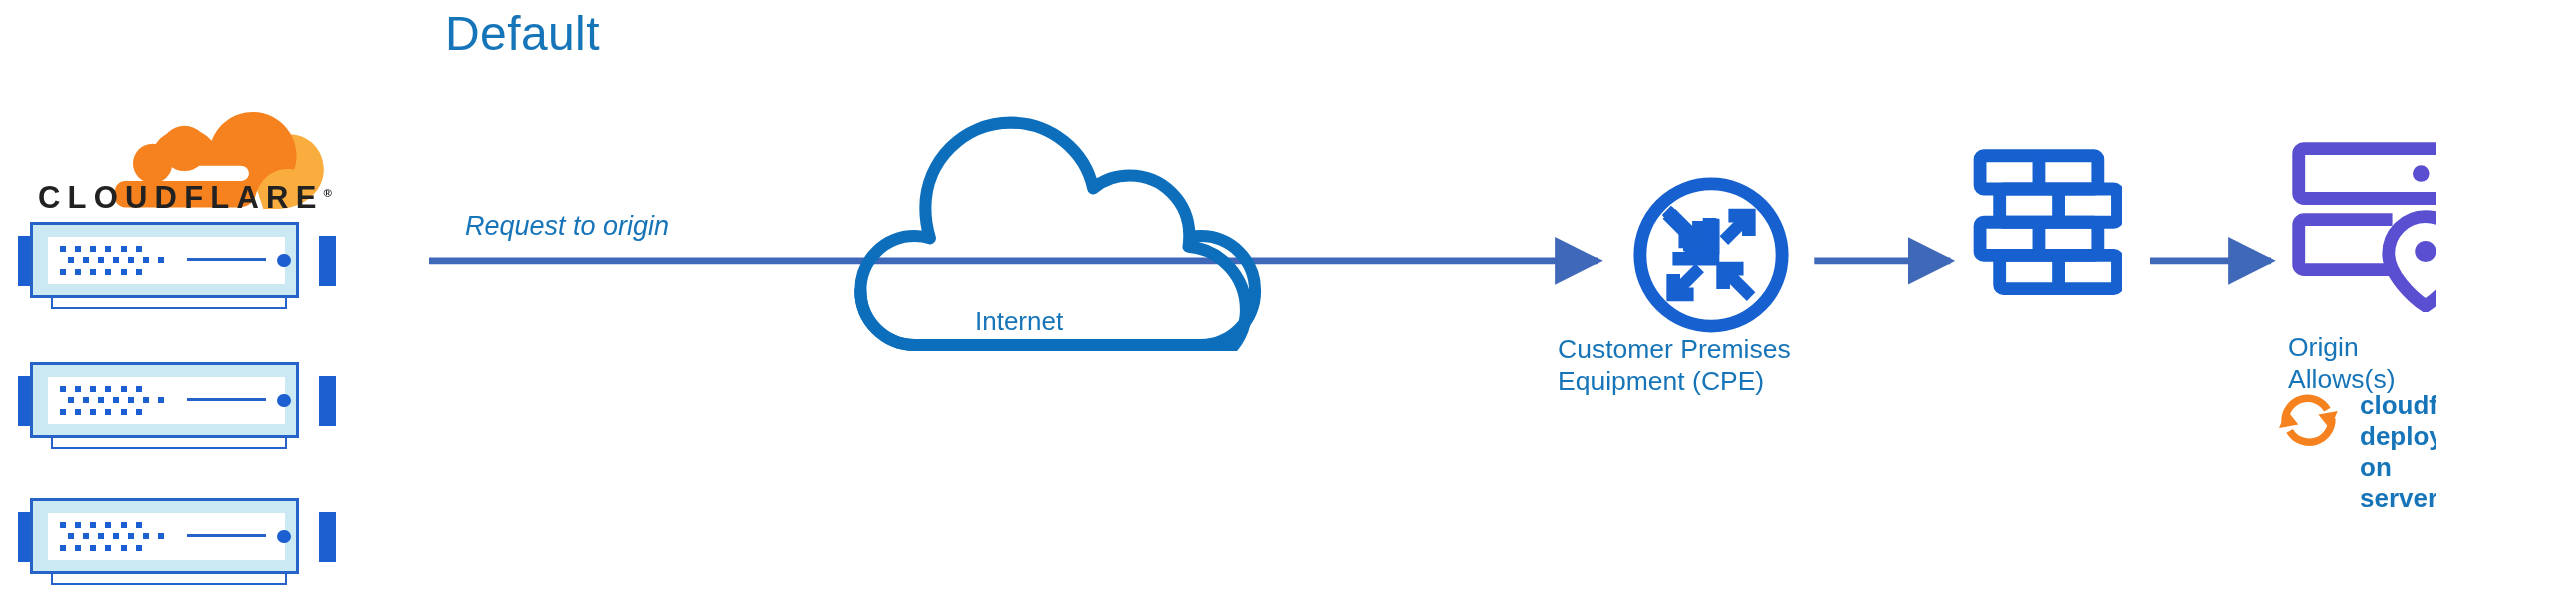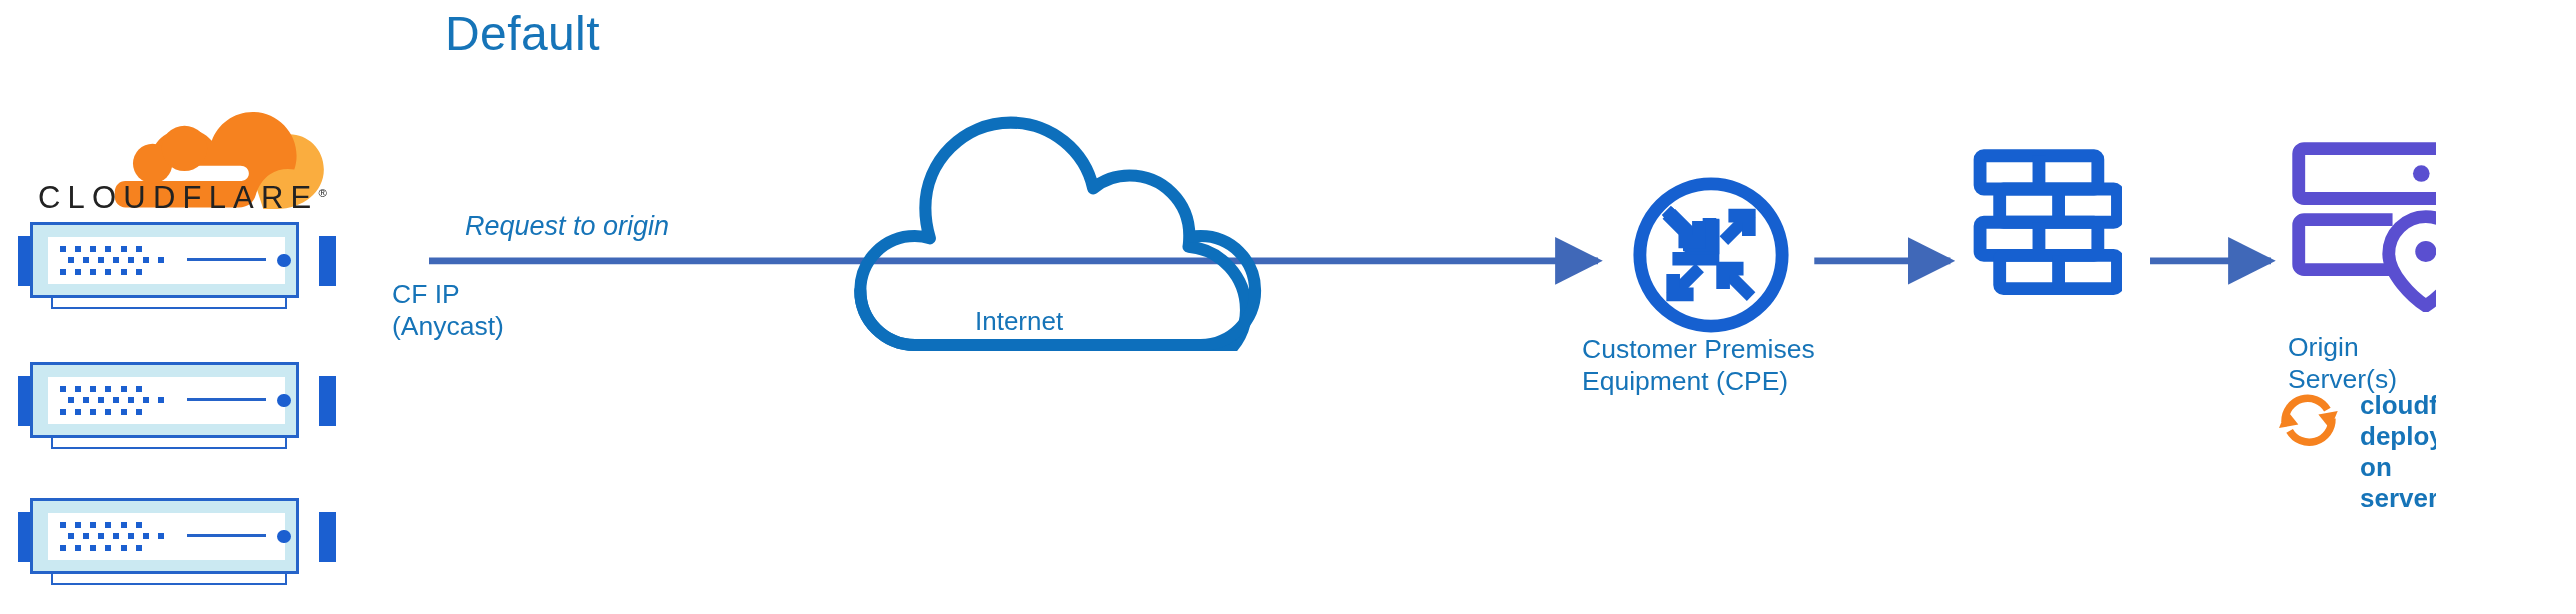--- a/index.html
+++ b/index.html
@@ -34,21 +34,21 @@
     left: 36px;
     top: 112px;
     width: 303px;
     height: 97px;
   }
   #cloudflare-wordmark {
     left: 38px;
     top: 180px;
     width: 303px;
     font-size: 31px;
-    font-weight: normal;
+    font-weight: bold;
     letter-spacing: 7.2px;
     color: #222222;
     white-space: nowrap;
   }
   #cloudflare-wordmark .reg {
     font-size: 11.4px;
     letter-spacing: 0;
     vertical-align: super;
   }
 
@@ -129,21 +129,21 @@
   
   .lbl {
     color: #1674b8;
     font-size: 26.5px;
     line-height: 32px;
     white-space: pre-line;
   }
   #label-request-to-origin { left: 465px; top: 210px; font-size: 27px; font-style: italic; }
   #label-cf-ip { left: 392px; top: 278px; }
   #label-internet { left: 975px; top: 305px; font-size: 26px; }
-  #label-cpe { left: 1558px; top: 333px; text-align: left; margin-left: 24px; }
+  #label-cpe { left: 1558px; top: 333px; text-align: left; }
   #label-firewall {
     left: 1899px; top: 331px;
     width: 333px; text-align: center;
   }
   #label-origin { left: 2288px; top: 331px; }
   #label-cloudflared {
     left: 2360px; top: 390px;
     font-size: 26px; line-height: 31px; font-weight: bold;
   }
 
@@ -316,22 +316,20 @@
       <path d="M92 312 L474 312" fill="none" stroke="#0d6fbc" stroke-width="0"></path>
       <path d="M20 240 C20 280 52 312 92 312
                L470 312 C510 312 542 280 542 240
                C542 200 510 168 470 168
                C466 168 462 168 458 169" fill="none" stroke="#0d6fbc" stroke-width="16" stroke-linecap="round"></path>
     </svg>
   </div>
   <div class="abs lbl" id="label-internet">Internet</div>
 
   <div class="abs lbl" id="label-request-to-origin">Request to origin</div>
-  <div class="abs lbl" id="label-cf-ip">CF IP
-(Anycast)</div>
 
   <div class="abs" id="icon-cpe-router">
     <svg viewBox="0 0 222 222" width="168" height="168" aria-hidden="true">
       <circle cx="111" cy="111" r="94" fill="none" stroke="#1660d0" stroke-width="17"></circle>
 
       <g fill="#1660d0">
         <path d="M57 47 L101 91 L101 60 L119 60 L119 122 L57 122 L57 104 L88 104 L44 60 Z" transform="translate(3,3)"></path>
         <path d="M165 47 L121 91 L121 60 L103 60 L103 122 L165 122 L165 104 L134 104 L178 60 Z" transform="translate(-3,3) scale(1,1)" opacity="0"></path>
       </g>
 
@@ -402,21 +400,21 @@
       <rect x="10" y="10" width="196" height="66" rx="7" fill="none" stroke="#5a4fd0" stroke-width="17"></rect>
       <circle cx="172" cy="43" r="11" fill="#5a4fd0"></circle>
 
       <path d="M134 104 L17 104 A7 7 0 0 0 10 111 L10 163 A7 7 0 0 0 17 170 L134 170" fill="none" stroke="#5a4fd0" stroke-width="17" stroke-linejoin="round"></path>
 
       <path d="M178 100 C205 100 227 122 227 149 C227 176 196 206 178 218
                C160 206 129 176 129 149 C129 122 151 100 178 100 Z" fill="none" stroke="#5a4fd0" stroke-width="17" stroke-linejoin="round"></path>
       <circle cx="178" cy="146" r="14" fill="#5a4fd0"></circle>
     </svg>
   </div>
-  <div class="abs lbl" id="label-origin">Origin Server(s)</div>
+  <div class="abs lbl" id="label-origin">Origin Allows(s)</div>
 
   <div class="abs" id="icon-cloudflared">
     <svg viewBox="0 0 94 86" width="71" height="65" aria-hidden="true">
       <path d="M16 46 A30 30 0 0 1 72 30" fill="none" stroke="#f6821f" stroke-width="10" stroke-linecap="butt"></path>
       <polygon points="20,30 32,52 6,52" fill="#f6821f" transform="rotate(-10 20 42)"></polygon>
       <path d="M78 42 A30 30 0 0 1 22 58" fill="none" stroke="#f6821f" stroke-width="10" stroke-linecap="butt"></path>
       <polygon points="74,56 62,34 88,34" fill="#f6821f" transform="rotate(-10 74 46)"></polygon>
     </svg>
   </div>
   <div class="abs lbl" id="label-cloudflared">cloudflared

